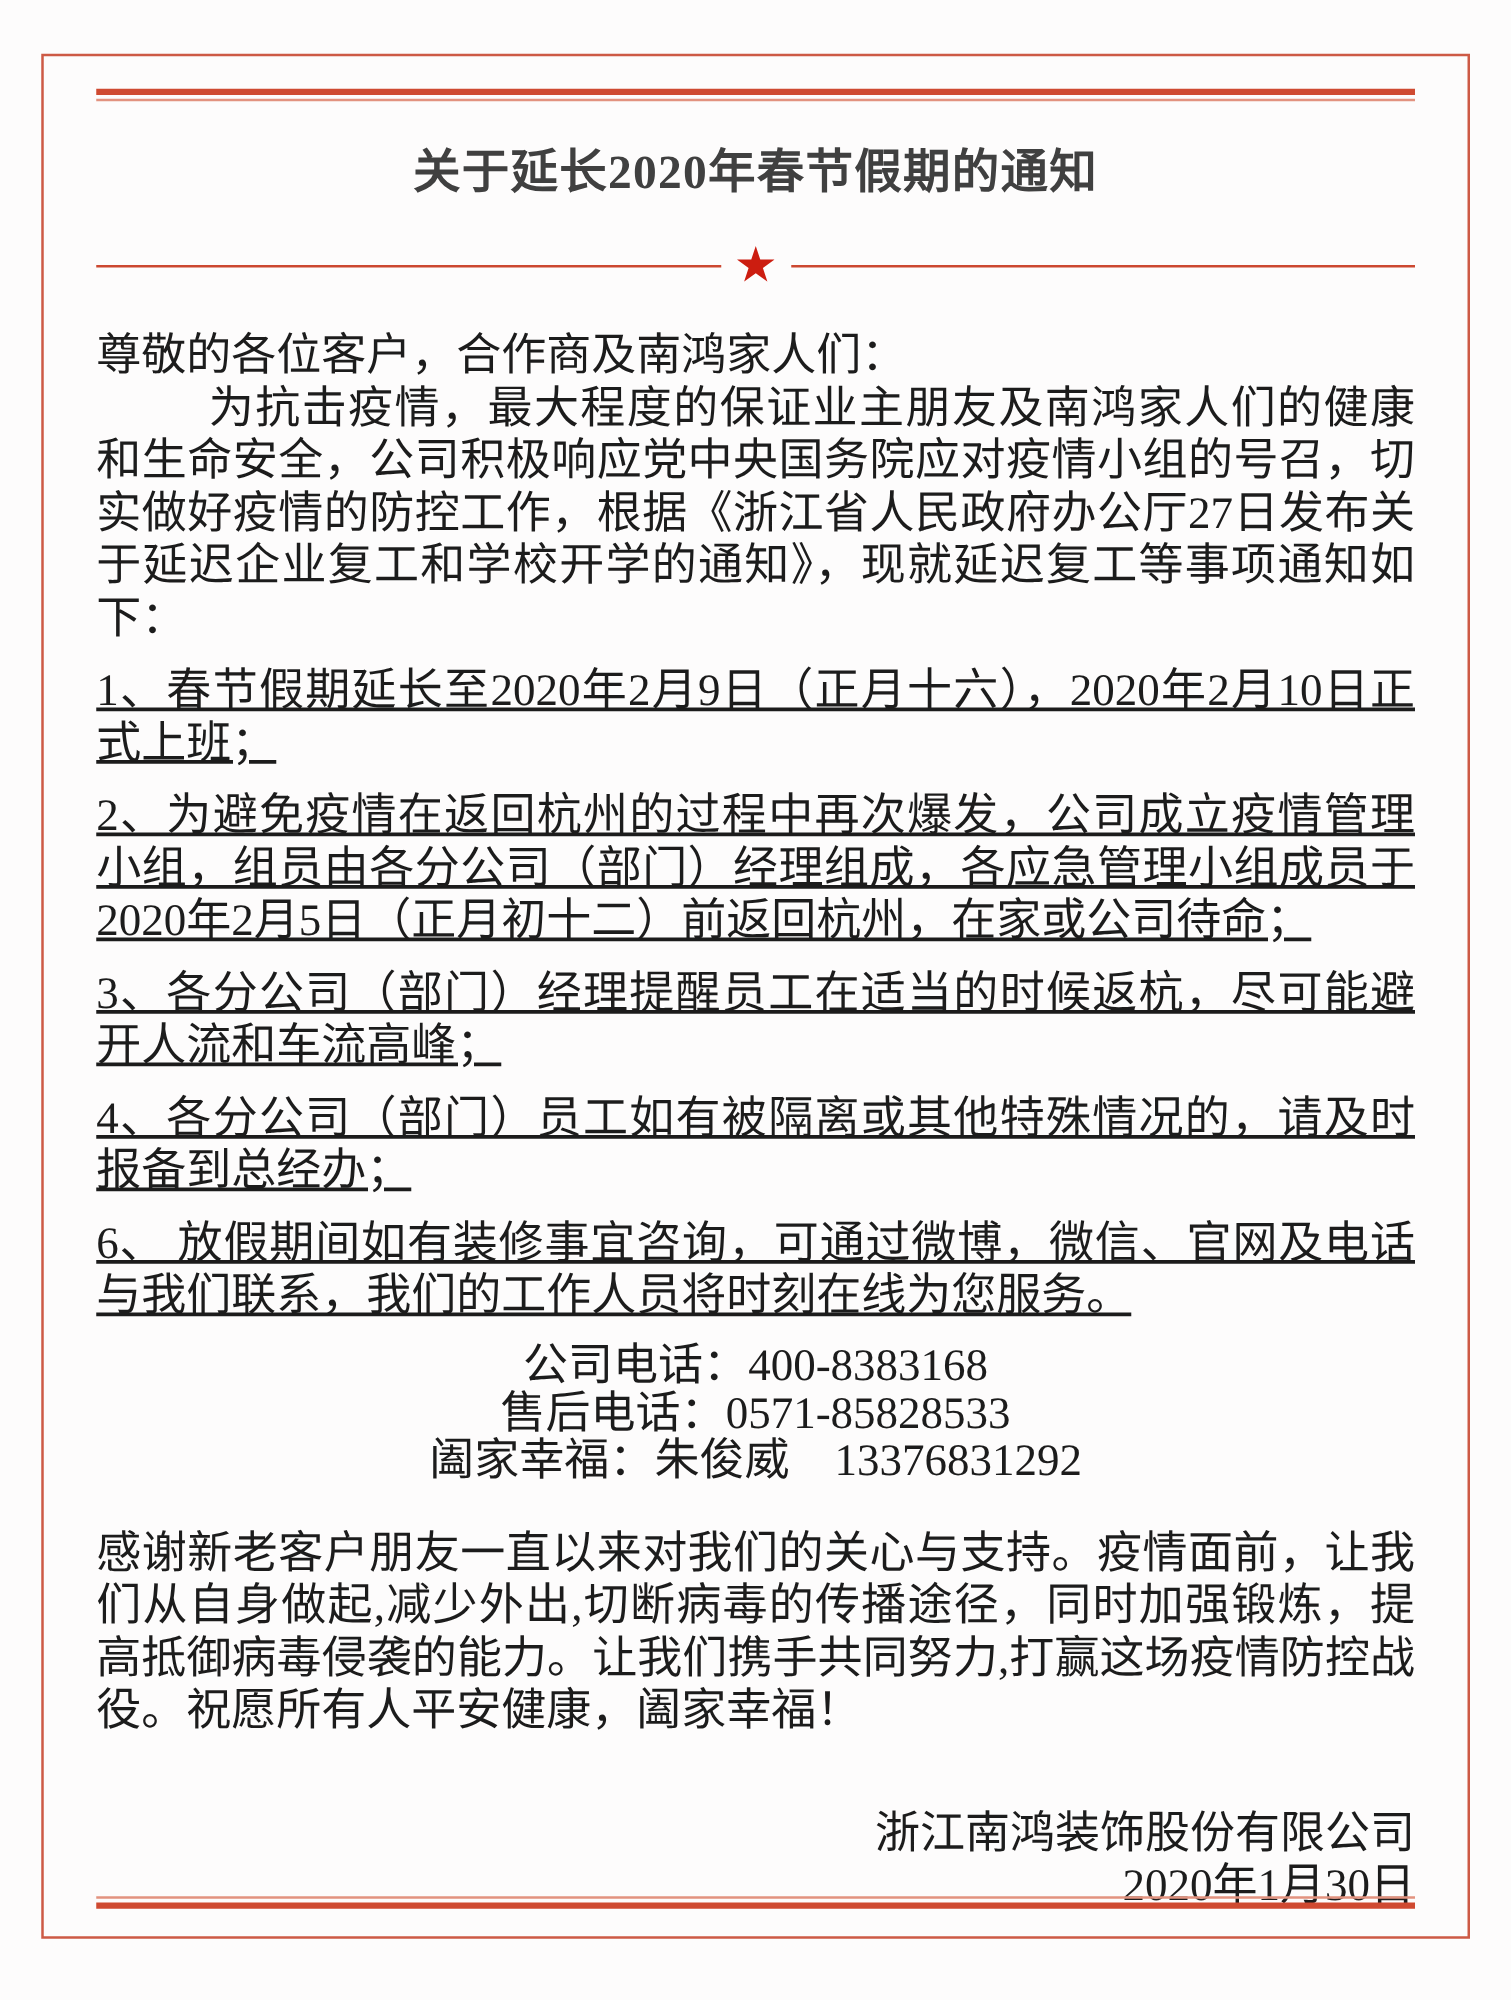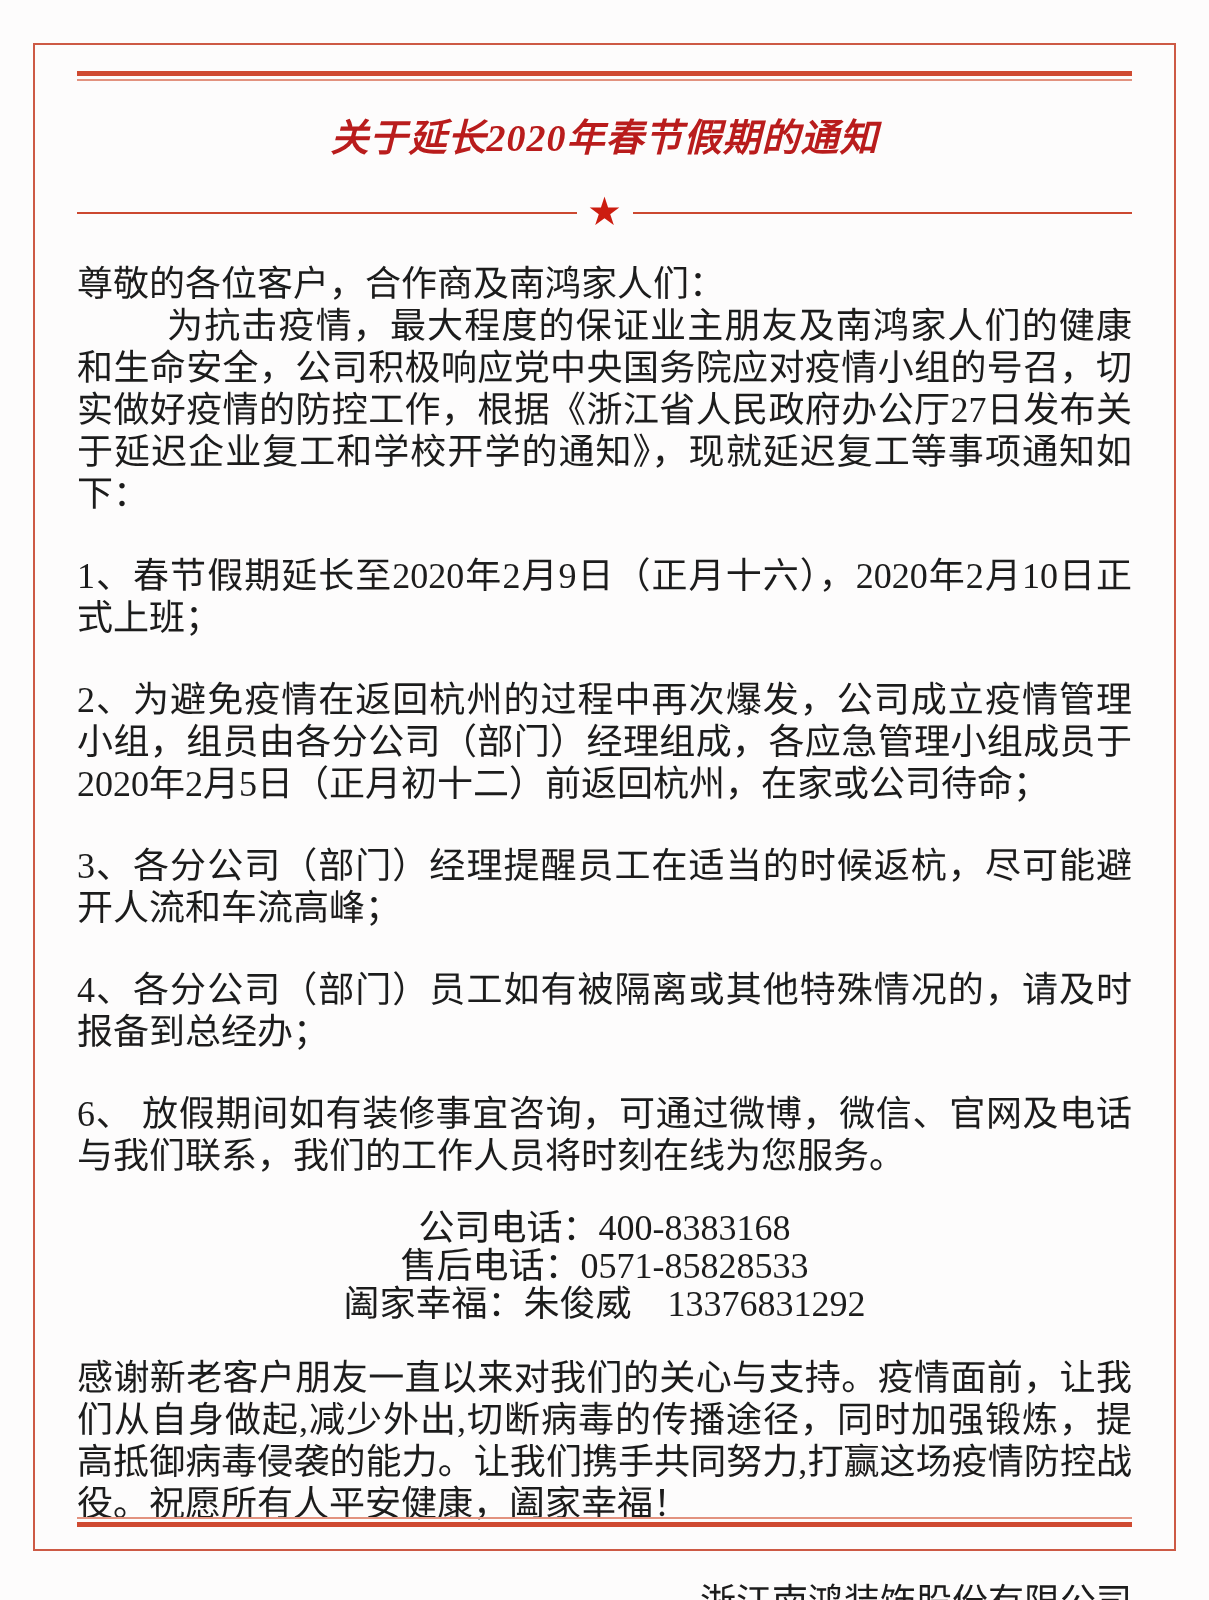--- a/index.html
+++ b/index.html
@@ -33,23 +33,22 @@
   .bottom-rule{ position:absolute; left:42px; right:42px; bottom:22px; }
   .bottom-rule .thin{ height:2px; background:var(--line-light); margin-bottom:3px; }
   .bottom-rule .thick{ height:5px; background:var(--accent-red); }
 
   .title{
     margin-top:30px;
     text-align:center;
     font-size:38px;
     font-weight:bold;
     line-height:54px;
-    color:#b91c1c;
+    color:#404040;
     letter-spacing:1px;
-    font-style:italic;
   }
   .star-divider{
     display:flex;
     align-items:center;
     margin:32px 42px 0;
   }
   .star-divider .line{ flex:1; height:2px; background:#cc4830; }
   .star-divider .star{
     color:var(--star-red);
     font-size:32px;
@@ -59,23 +58,23 @@
   }
 
   .doc-body{
     padding:0 42px;
     font-size:36px;
     line-height:42px;
     text-align:justify;
   }
   .salutation{ margin-top:34px; }
   .intro{ text-indent:2.5em; }
-  .item{ margin-top:40px; }
+  .item{ margin-top:16px;text-decoration:underline; }
   .contacts{
-    margin-top:32px;
+    margin-top:16px;
     text-align:center;
     line-height:38px;
   }
   .closing{ margin-top:34px; }
   .signature{
     margin-top:56px;
     text-align:right;
     line-height:42px;
   }
 </style>

